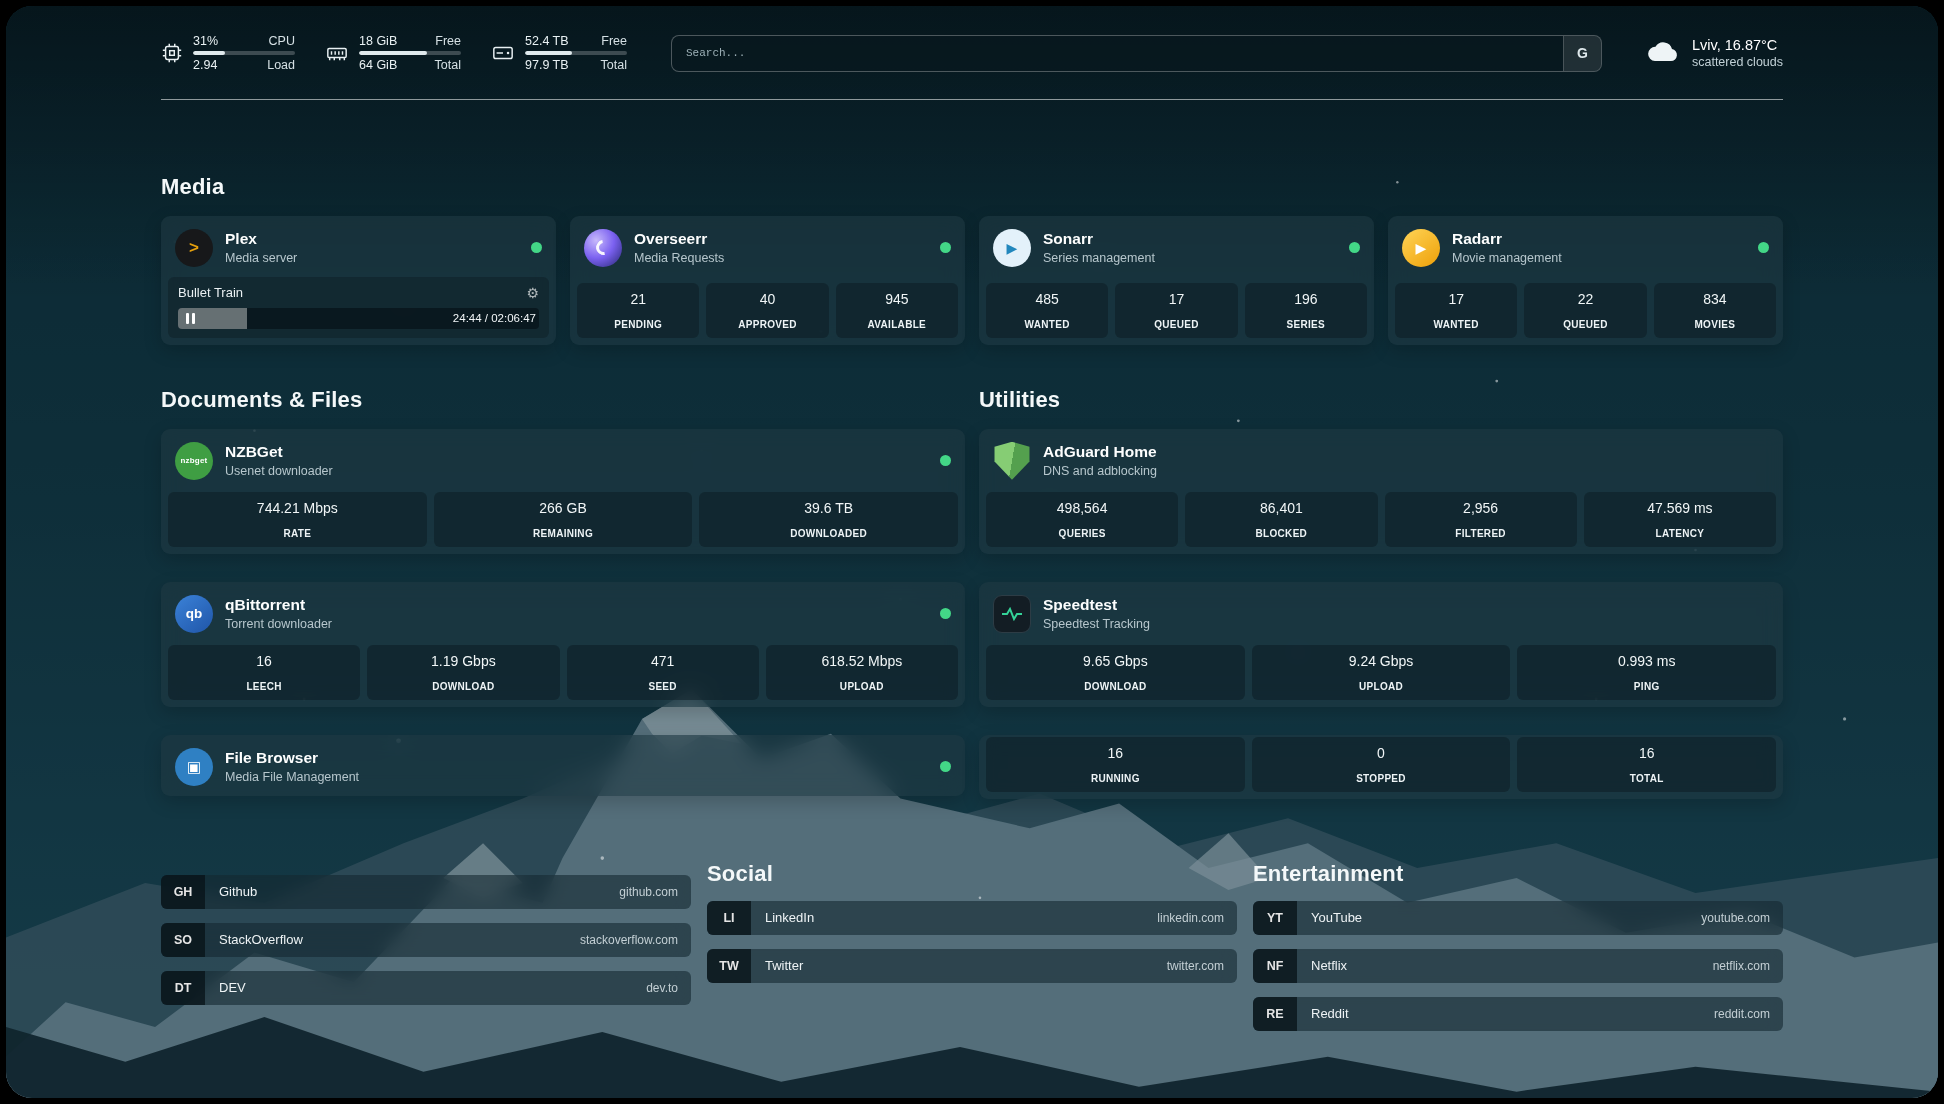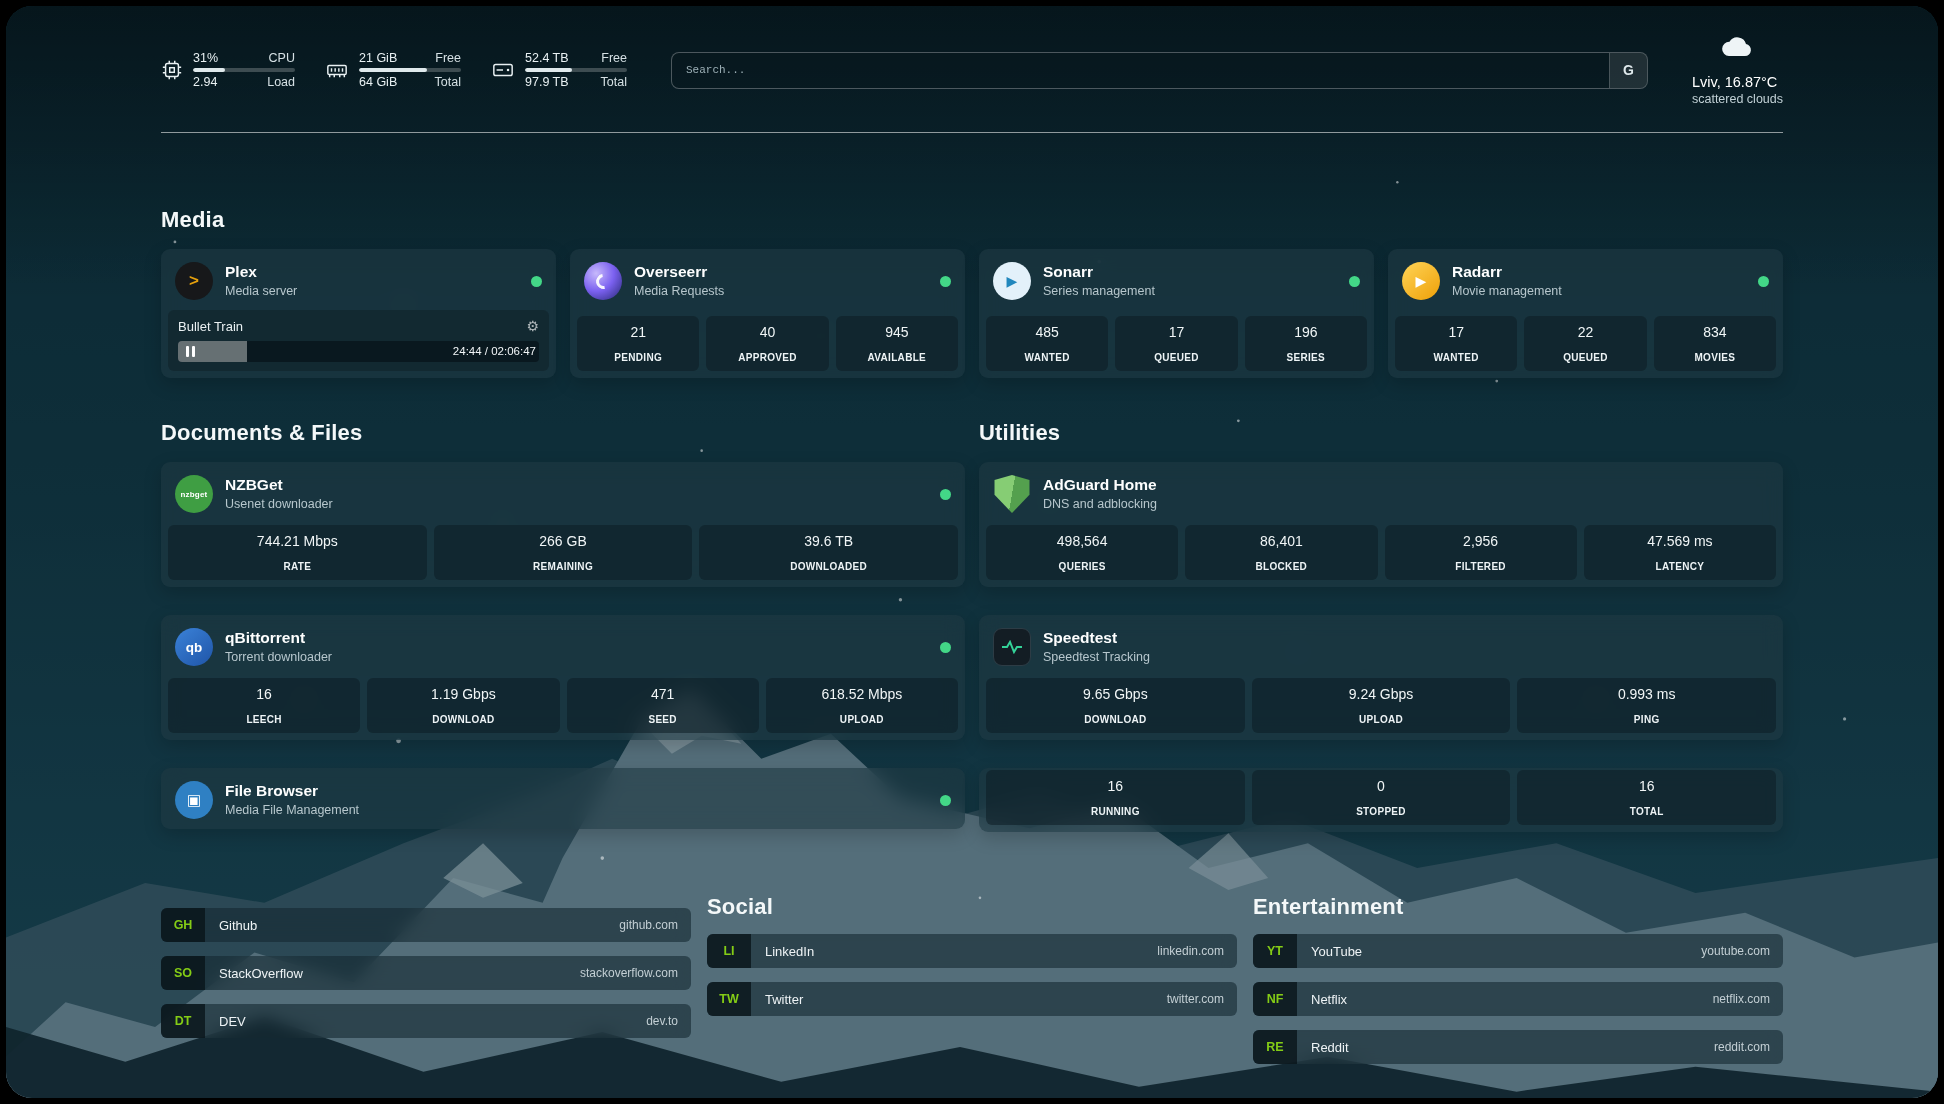--- a/index.html
+++ b/index.html
@@ -24,21 +24,21 @@
   .res-bar { height:4px; border-radius:2px; background:rgba(255,255,255,.22); overflow:hidden; }
   .res-bar i { display:block; height:100%; background:#dfe9ec; border-radius:2px; }
 
   .search { flex:1; margin:0 44px; display:flex; align-items:stretch; height:37px;
     border:1px solid rgba(255,255,255,.28); background:rgba(8,22,28,.35); border-radius:8px; overflow:hidden; }
   .search input { flex:1; background:transparent; border:0; outline:0; padding:0 14px; color:#e8f0f2; font-size:11px; font-family:Liberation Mono, monospace; }
   .search input::placeholder { color:#9db0b7; }
   .search-btn { width:38px; border:0; border-left:1px solid rgba(255,255,255,.18); background:rgba(255,255,255,.10);
     color:#dfe9ec; font-size:14px; font-weight:700; cursor:pointer; font-family:inherit; }
 
-  .weather { display:flex; align-items:center; gap:12px; color:#fff;flex-direction:column; }
+  .weather { display:flex; align-items:center; gap:12px; color:#fff; }
   .weather-loc { font-size:14.5px; }
   .weather-cond { font-size:12.5px; color:#c2d1d6; margin-top:2px; }
 
   .divider { margin-top:26px; height:1px; background:rgba(255,255,255,.55); }
 
   
   .section-title { font-size:22px; font-weight:700; color:#f4f8f9; letter-spacing:.2px; margin:0; }
   .media-section { margin-top:74px; }
   .media-grid { margin-top:16px; display:grid; grid-template-columns:repeat(4,1fr); gap:14px; }
 
@@ -69,21 +69,21 @@
 
   .cols2 { margin-top:42px; display:grid; grid-template-columns:1fr 1fr; gap:14px; align-items:start; }
   .col > .card { margin-top:28px; }
   .col > .card:first-of-type { margin-top:16px; }
 
   
   .bookmarks { margin-top:62px; display:grid; grid-template-columns:1fr 1fr 1fr; gap:16px; align-items:start; padding-bottom:40px; }
   .bm-row { margin-top:14px; display:flex; align-items:center; height:34px; background:rgba(20,40,48,.6);
     border-radius:6px; overflow:hidden; backdrop-filter:blur(8px); cursor:pointer; }
   .bm-abbr { width:44px; height:100%; display:flex; align-items:center; justify-content:center;
-    background:rgba(7,18,23,.75); color:#84cc16; font-size:12.5px; font-weight:700; flex:none; }
+    background:rgba(7,18,23,.75); color:#e5e5e5; font-size:12.5px; font-weight:700; flex:none; }
   .bm-name { margin-left:14px; font-size:13px; color:#eef3f5; }
   .bm-domain { margin-left:auto; margin-right:13px; font-size:12px; color:#c3cfd4; }
 
   
   .ic-plex { background:#17181a; color:#e5a00d; font-weight:900; font-size:17px; }
   .ic-overseerr { background:radial-gradient(circle at 32% 30%,#c7b9fb,#7b61f0 48%,#3d3794 85%); }
   .swirl { width:15px; height:15px; border-radius:50%; border:3px solid rgba(255,255,255,.92);
     border-top-color:transparent; border-right-color:transparent; transform:rotate(35deg); }
   .ic-sonarr { background:#e3f1fa; color:#2187bd; font-size:14px; }
   .ic-radarr { background:linear-gradient(140deg,#ffd457,#eea008); color:#fff; font-size:14px; }
@@ -176,21 +176,21 @@
 
         <div class="res">
           <span class="res-icon">
             <svg width="24" height="22" viewBox="0 0 24 24" fill="none" stroke="#e8f0f2" stroke-width="1.6">
                 <rect x="2" y="7" width="20" height="10" rx="1.5"></rect>
                 <path d="M6 10v4M10 10v4M14 10v4M18 10v4M4 17v3M9 17v3M15 17v3M20 17v3"></path>
               </svg>
           </span>
           <div class="res-body">
             <div class="res-row">
-                <span class="res-val">21 GiB</span>
+                <span class="res-val">18 GiB</span>
                 <span class="res-lab">Free</span>
               </div>
             <div class="res-bar">
                 <i style="width: 67%;"></i>
               </div>
             <div class="res-row">
                 <span class="res-val">64 GiB</span>
                 <span class="res-lab">Total</span>
               </div>
           </div>

